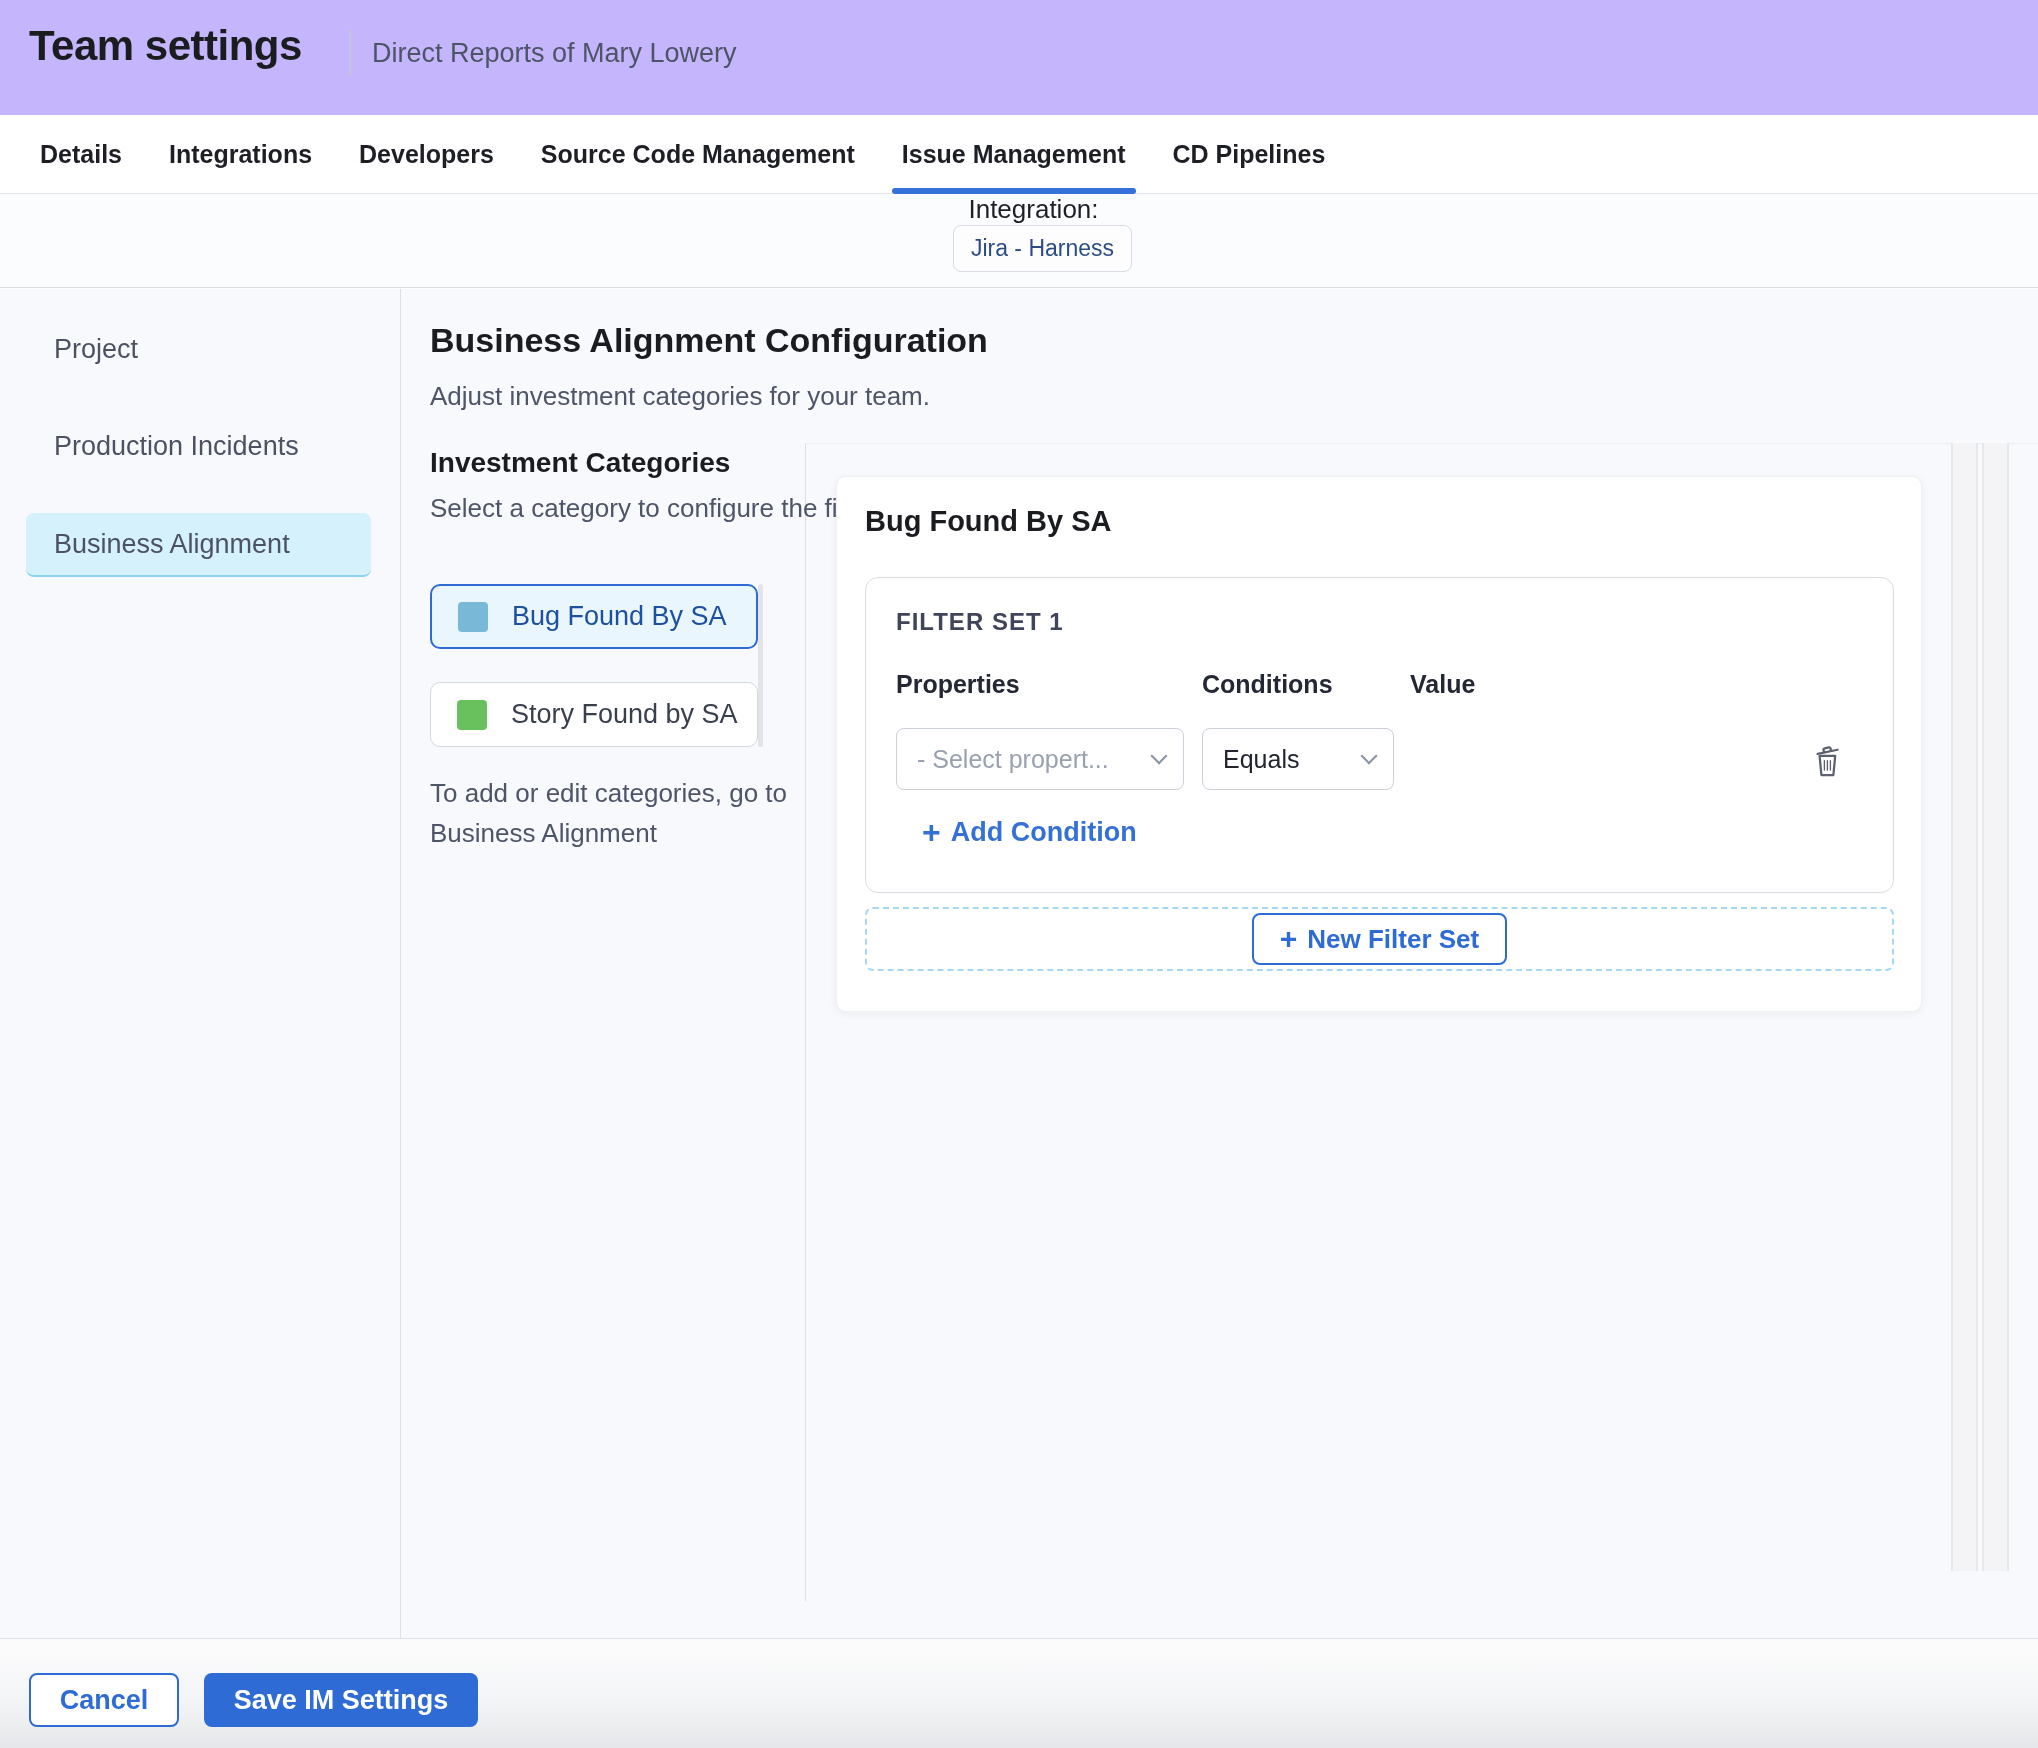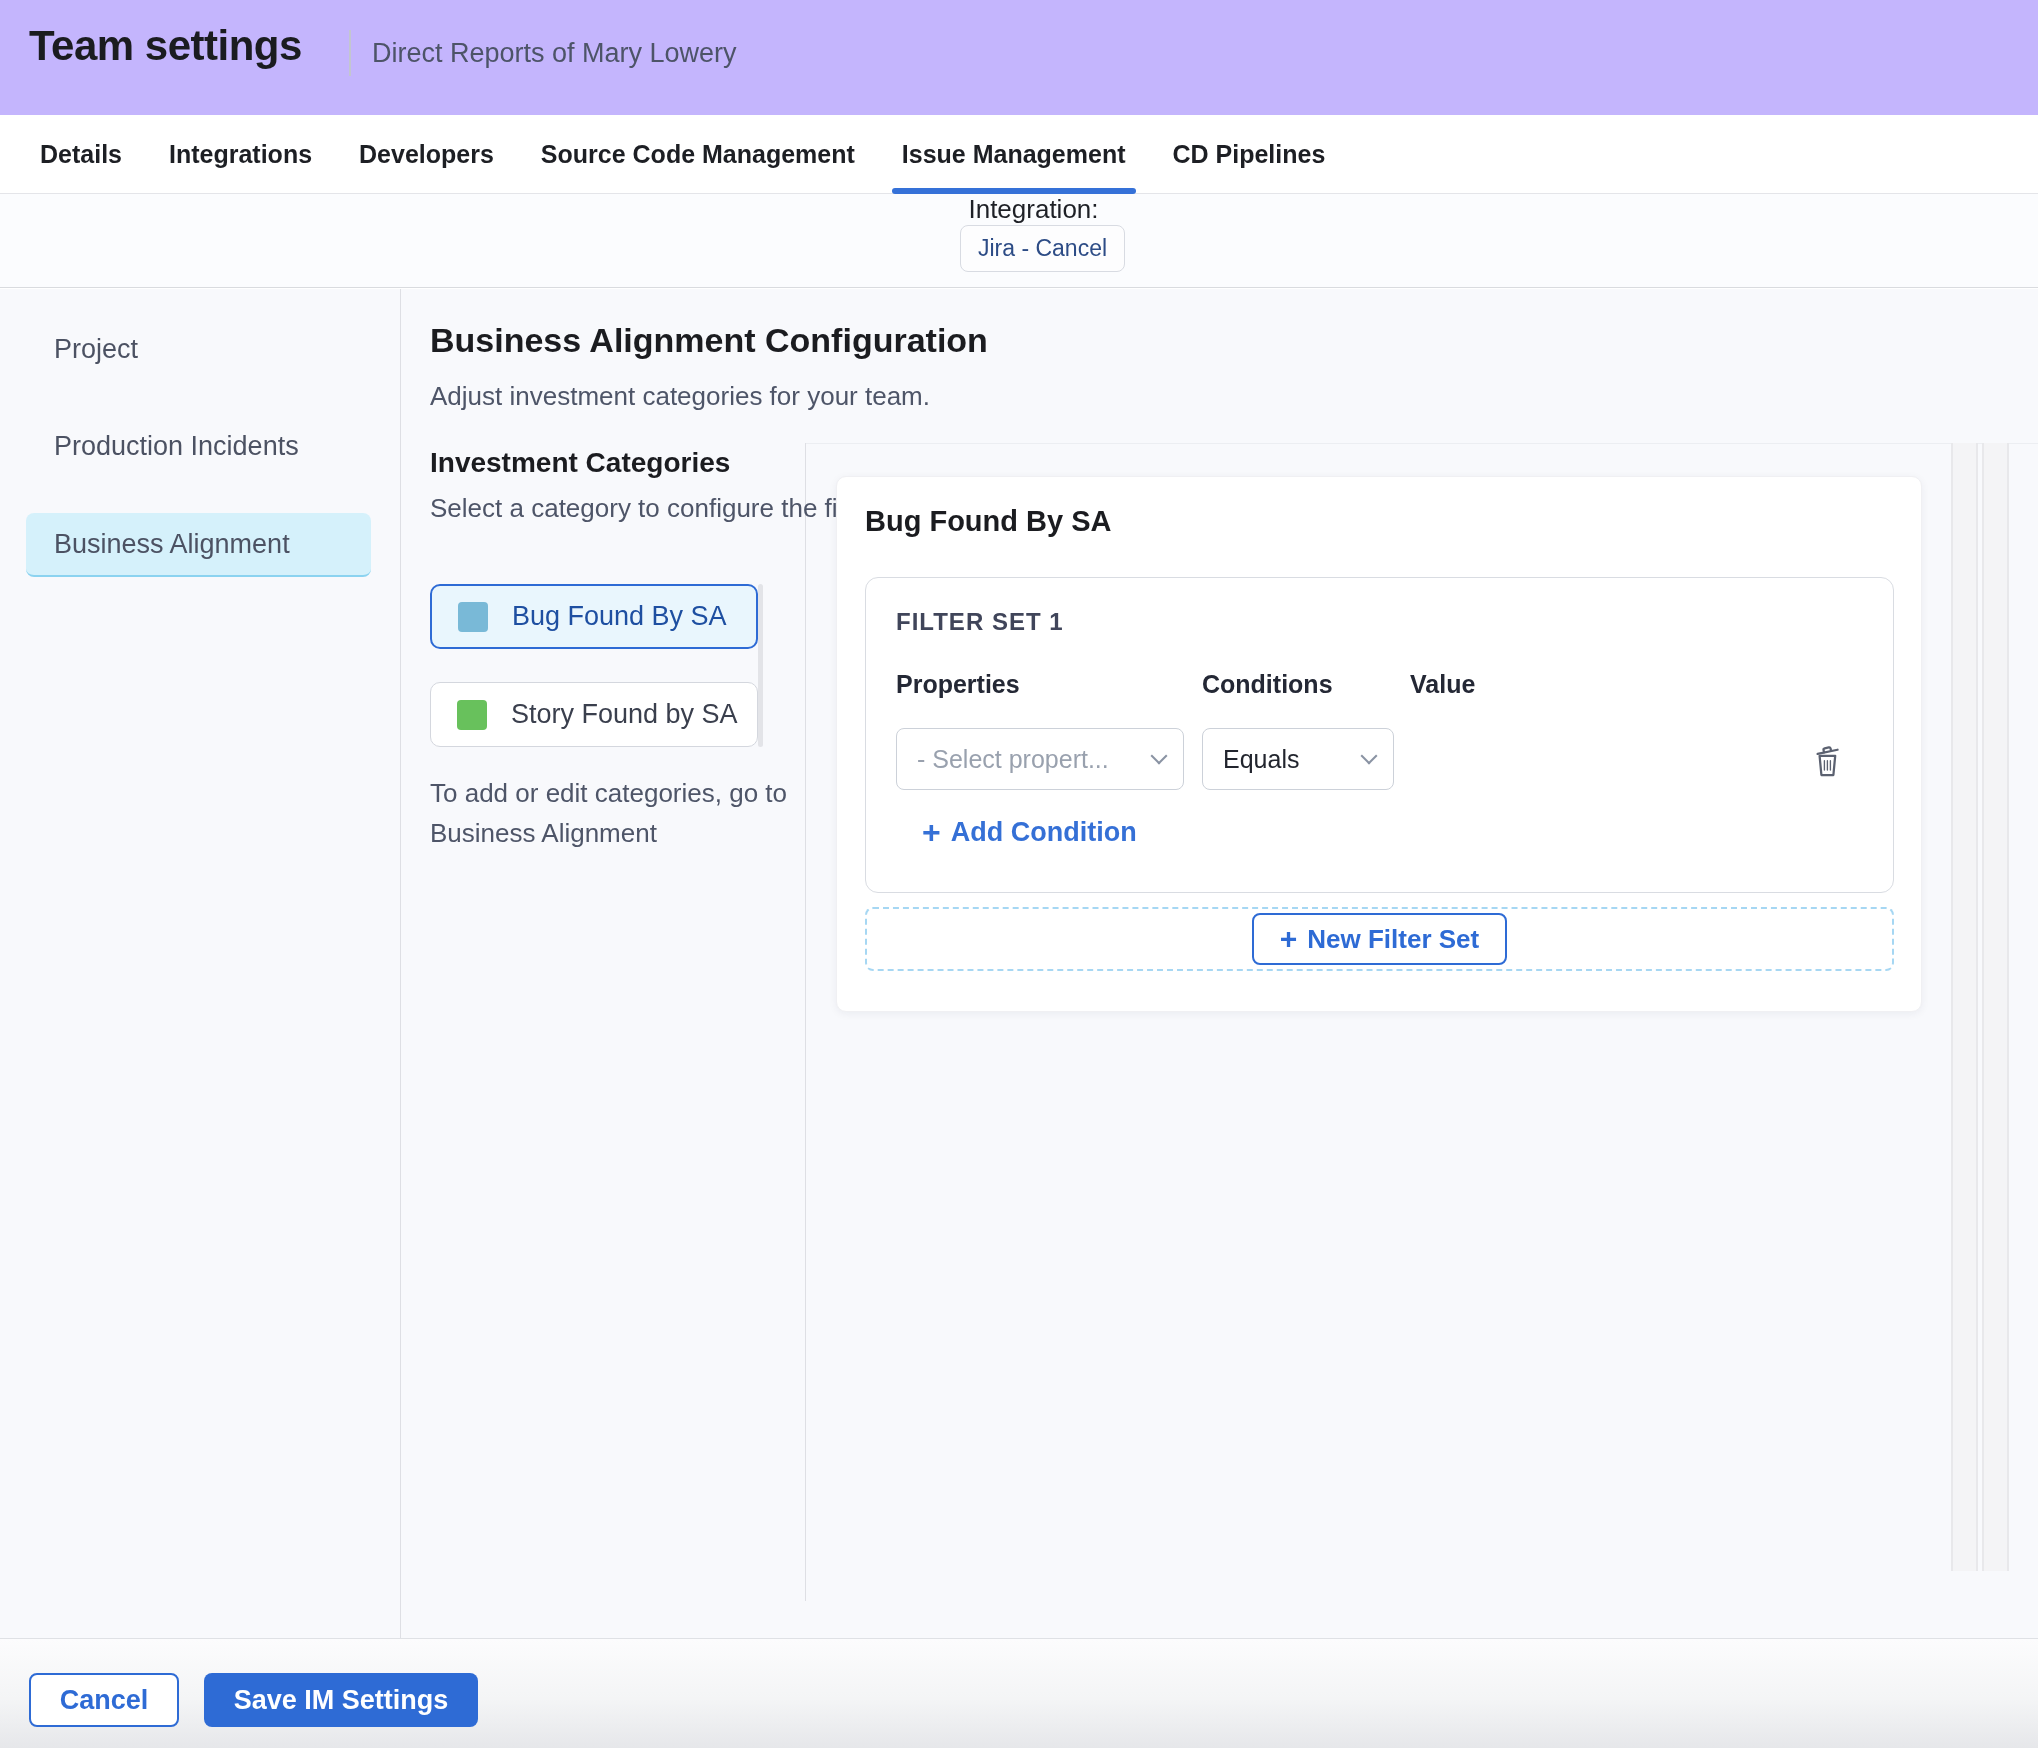--- a/index.html
+++ b/index.html
@@ -122,21 +122,21 @@
     <div class="tab">Details</div>
     <div class="tab">Integrations</div>
     <div class="tab">Developers</div>
     <div class="tab">Source Code Management</div>
     <div class="tab active">Issue Management</div>
     <div class="tab">CD Pipelines</div>
   </div>
 
   <div class="integration-row">
     <span class="integration-label">Integration:</span>
-    <span class="integration-chip">Jira - Cancel</span>
+    <span class="integration-chip">Jira - Harness</span>
   </div>
 
   <div class="main">
     <div class="v-divider-sidebar"></div>
     <div class="h-line-panel-top"></div>
     <div class="v-divider-panel"></div>
 
     <div class="side-item" style="top:28px;">Project</div>
     <div class="side-item" style="top:125px;">Production Incidents</div>
     <div class="side-item selected" style="top:224px;">Business Alignment</div>

